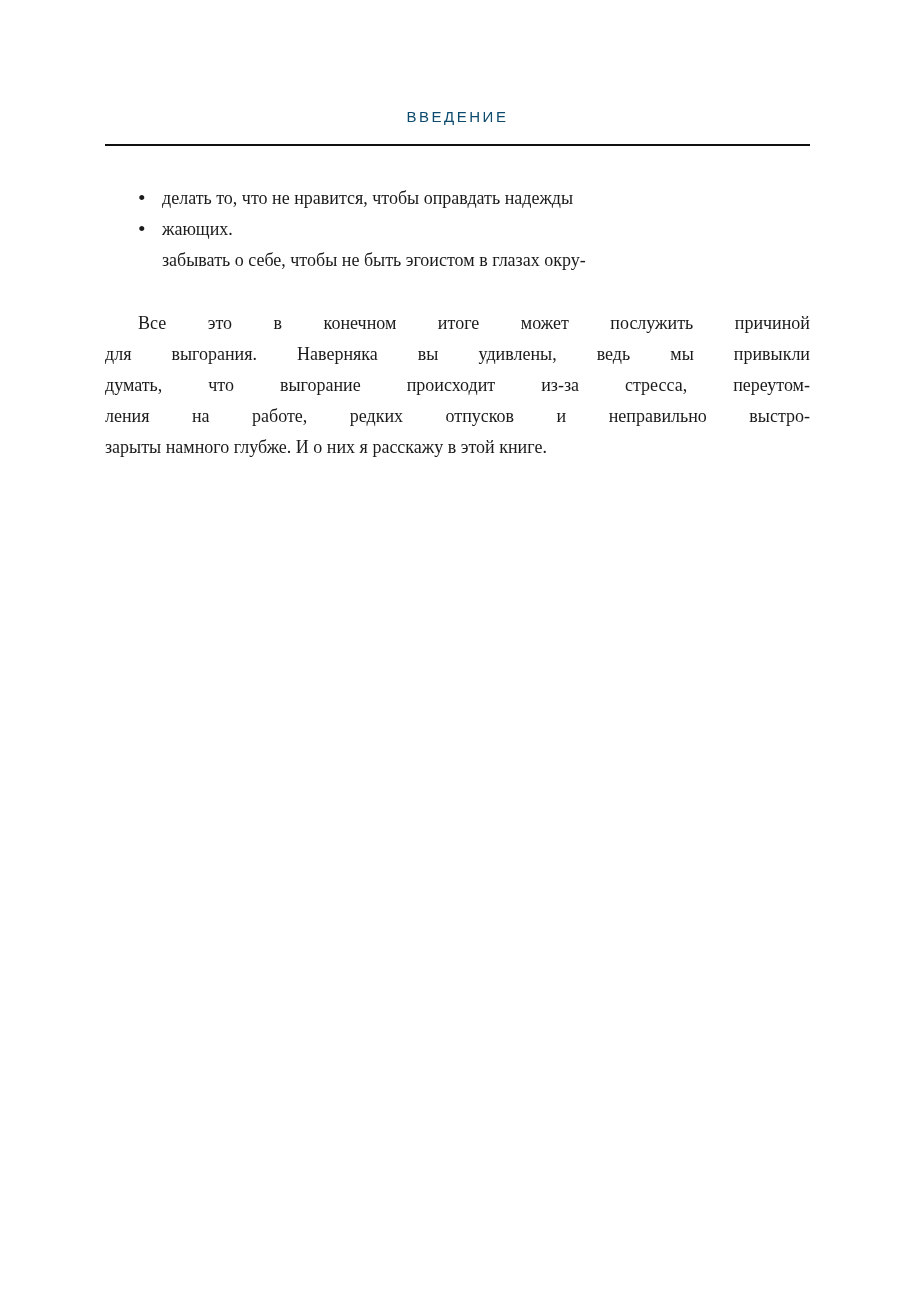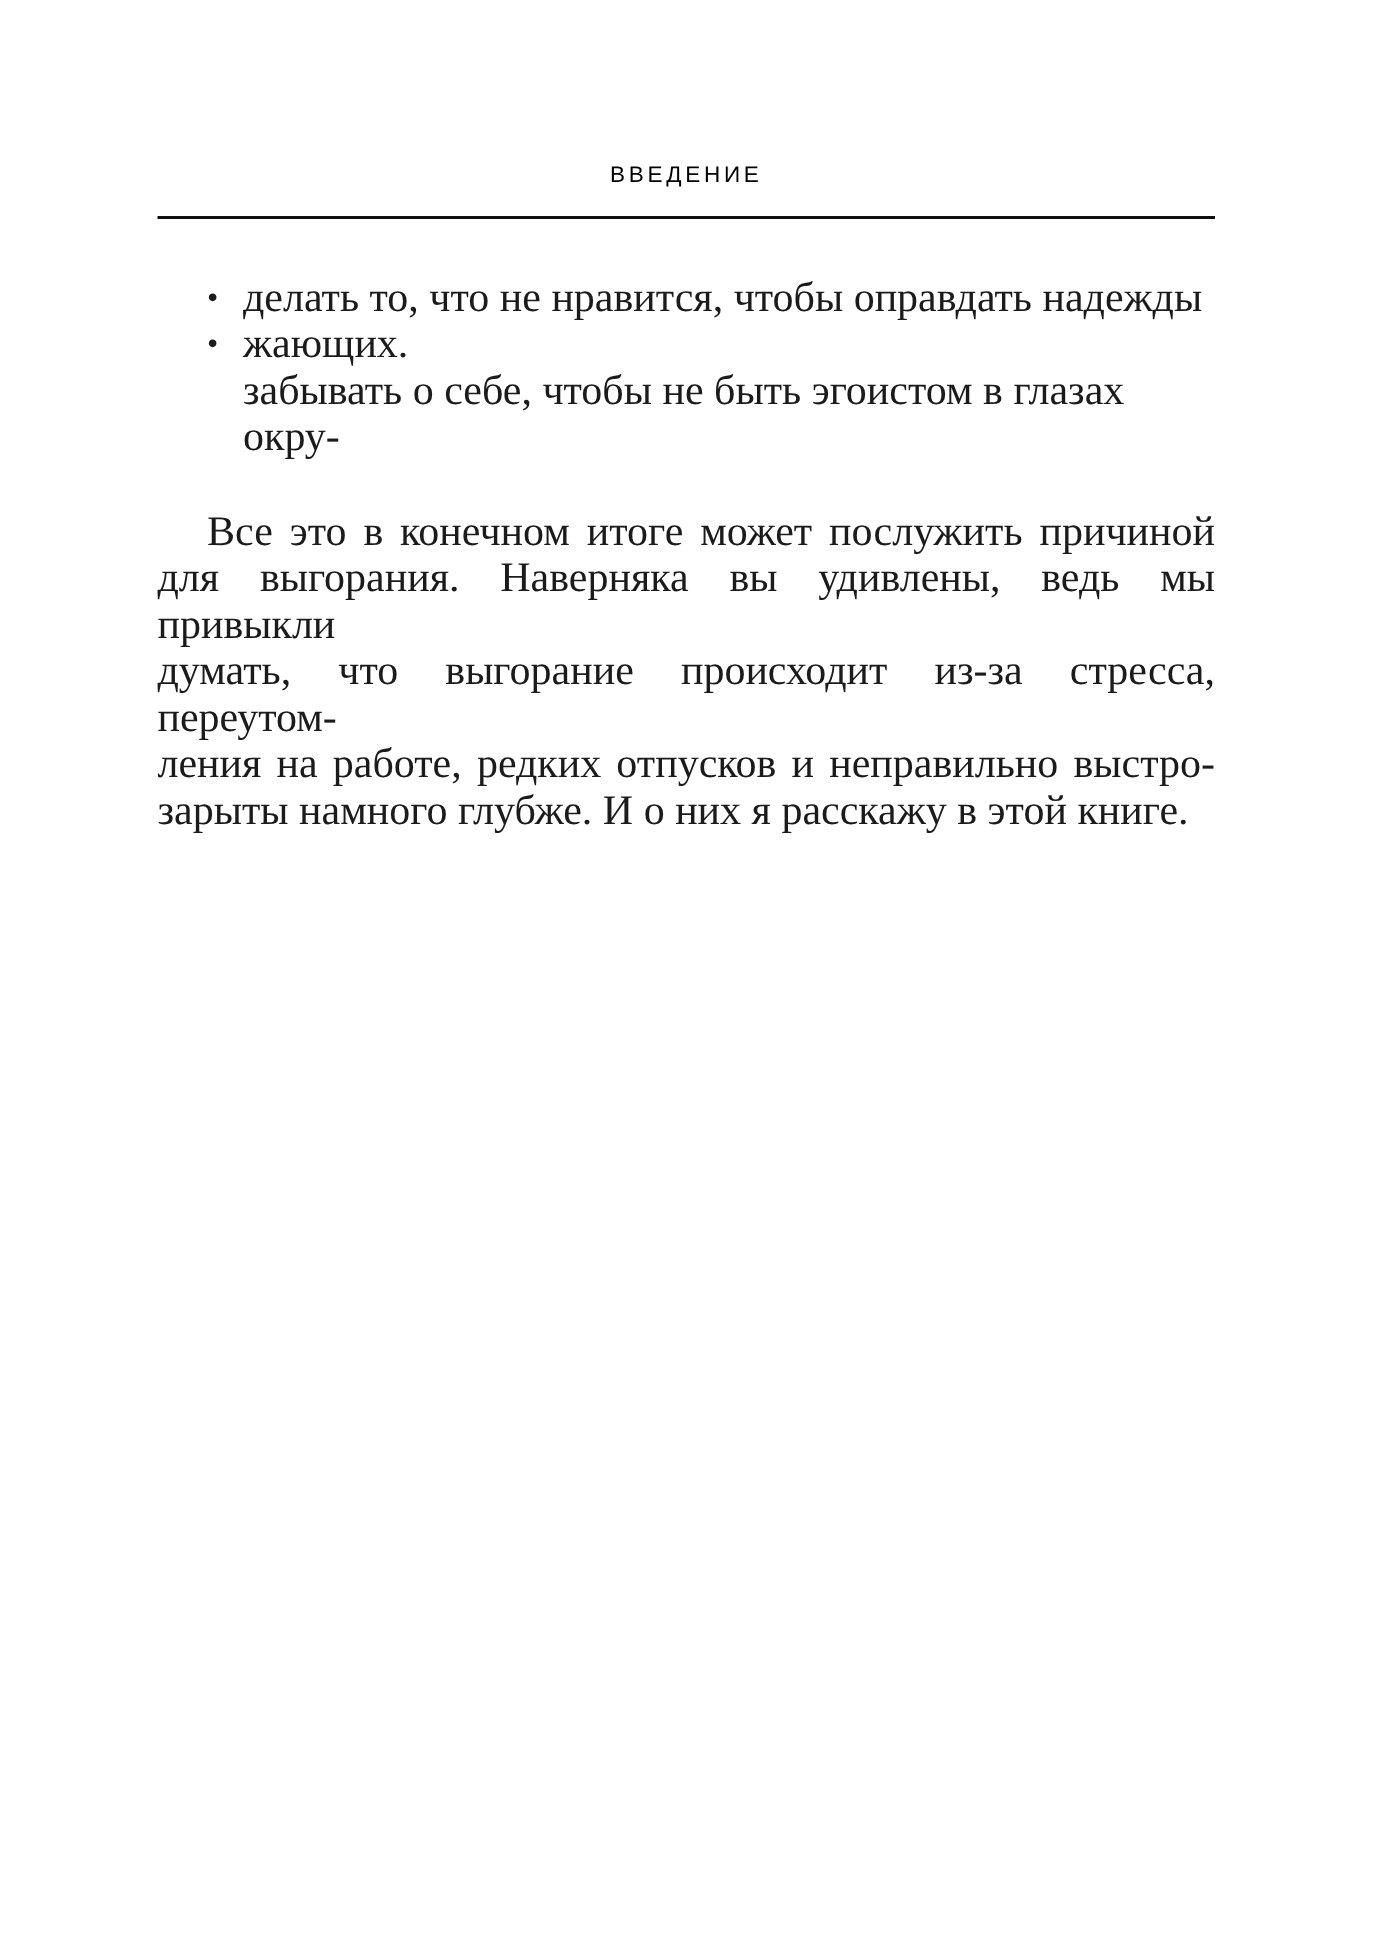--- a/index.html
+++ b/index.html
@@ -16,21 +16,21 @@
   }
   .inner {
     padding: 108px 105px 0 105px;
   }
   .chapter-header {
     text-align: center;
     font-family: "Liberation Sans", sans-serif;
     font-size: 15px;
     font-weight: 400;
     letter-spacing: 2.5px;
-    color: #000000;
+    color: #0c4a6e;
   }
   .header-rule {
     border: none;
     border-top: 2px solid #101010;
     margin-top: 19px;
     width: 100%;
   }
   .bullets {
     margin-top: 37px;
   }
@@ -41,21 +41,21 @@
   .bullet-marker {
     flex: 0 0 57px;
     padding-left: 33px;
     font-size: 21.5px;
     line-height: 31px;
   }
   .bullet-text {
     flex: 1 1 auto;
   }
   .tline {
-    font-size: 28px;
+    font-size: 18px;
     line-height: 31px;
     text-align: justify;
     text-align-last: justify;
   }
   .tline.last {
     text-align-last: left;
   }
   .left .tline {
     text-align: left;
     text-align-last: left;

